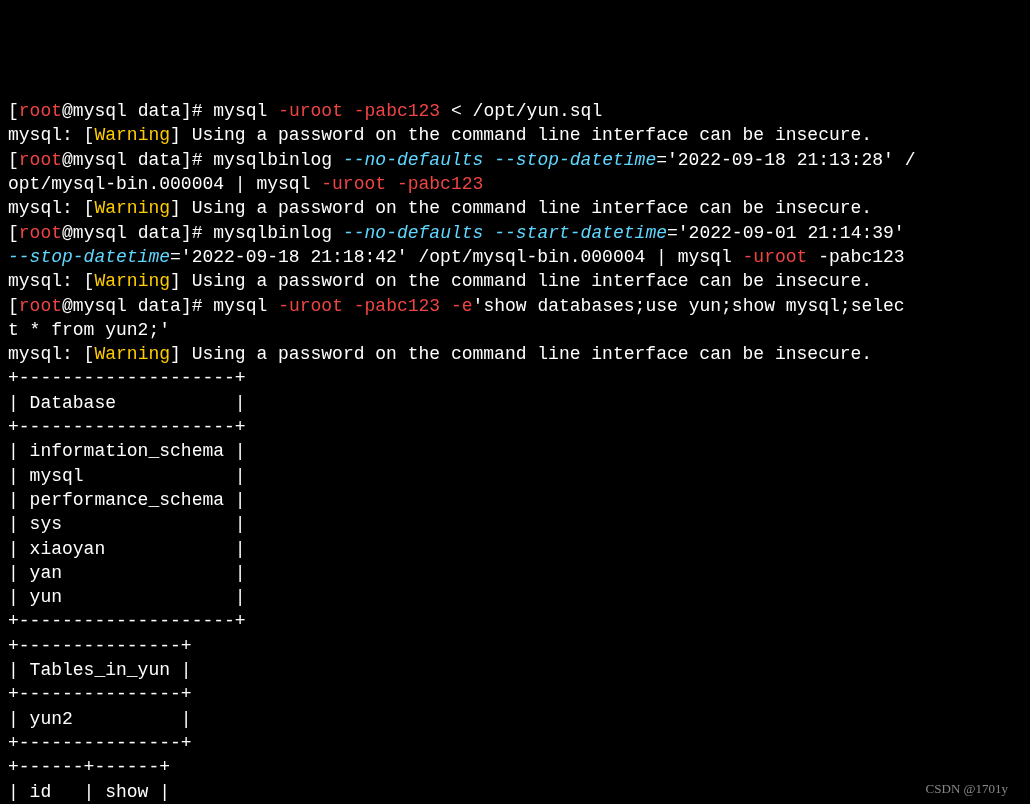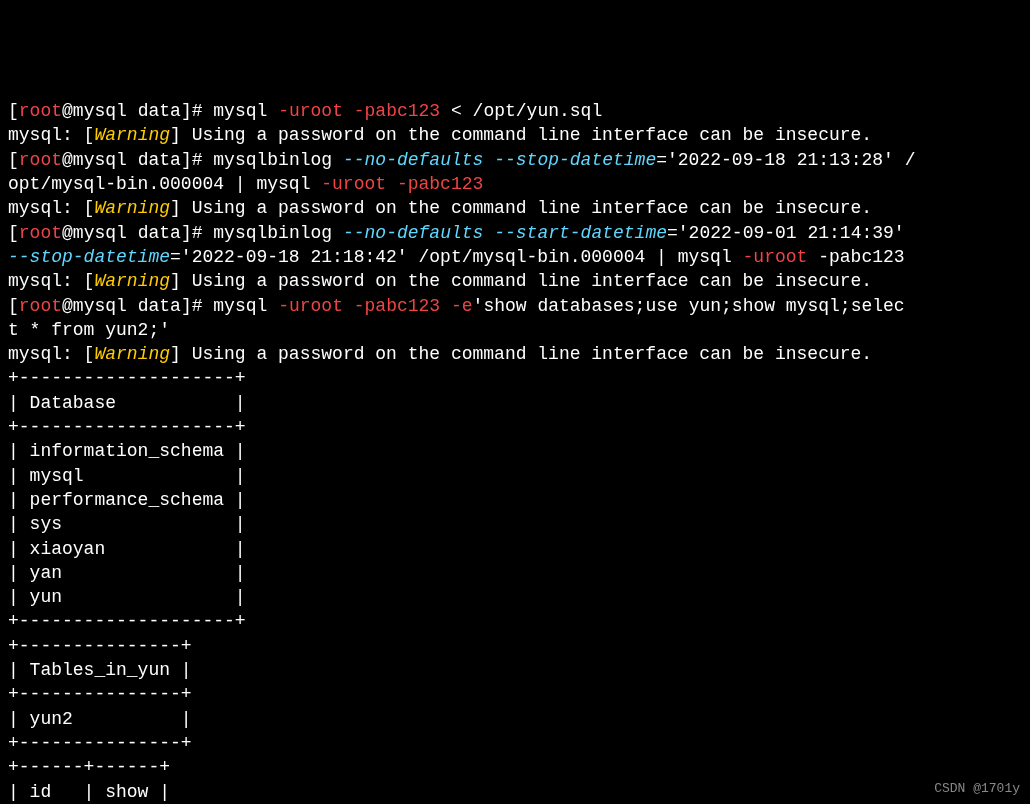--- a/index.html
+++ b/index.html
@@ -11,29 +11,29 @@
       line-height: 1.35;
       padding: 2px 8px;
       white-space: pre;
       overflow: hidden;
       width: 1030px;
       height: 804px;
       position: relative;
     }
     .white { color: #ffffff; }
     .red { color: #ef4444; }
-    .yellow { color: #ffcc00; font-style: italic; }
+    .yellow { color: #ffcc00; }
     .cyan { color: #5fd7ff; font-style: italic; }
     .watermark {
       position: absolute;
       bottom: 6px;
-      right: 10px;
+      right: 22px;
       color: #888;
       font-size: 13px;
-      font-family: Liberation Mono, monospace;
+      font-family: Liberation Serif, serif;
       white-space: normal;
     }
   </style>
 </head>
 <body>
 
 
 
 <div><span class="white"><span>[</span><span class="red">root</span><span>@</span><span>mysql</span> <span>data</span><span>]# </span></span><span class="white">mysql</span> <span class="red">-uroot</span> <span class="red">-pabc123</span> <span class="white">&lt; /opt/yun.sql</span>
 <span class="white">mysql: [</span><span class="yellow">Warning</span><span class="white">] Using a password on the command line interface can be insecure.</span>

